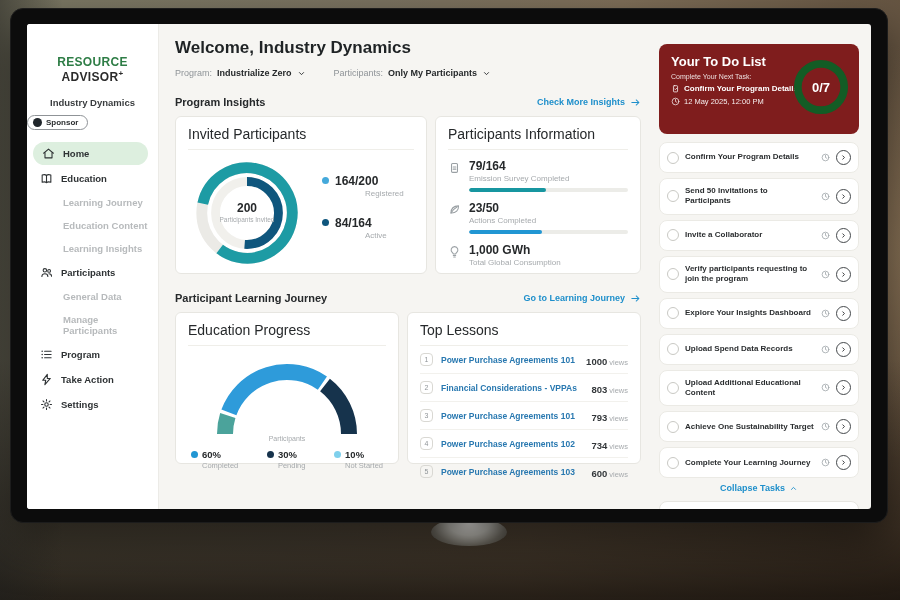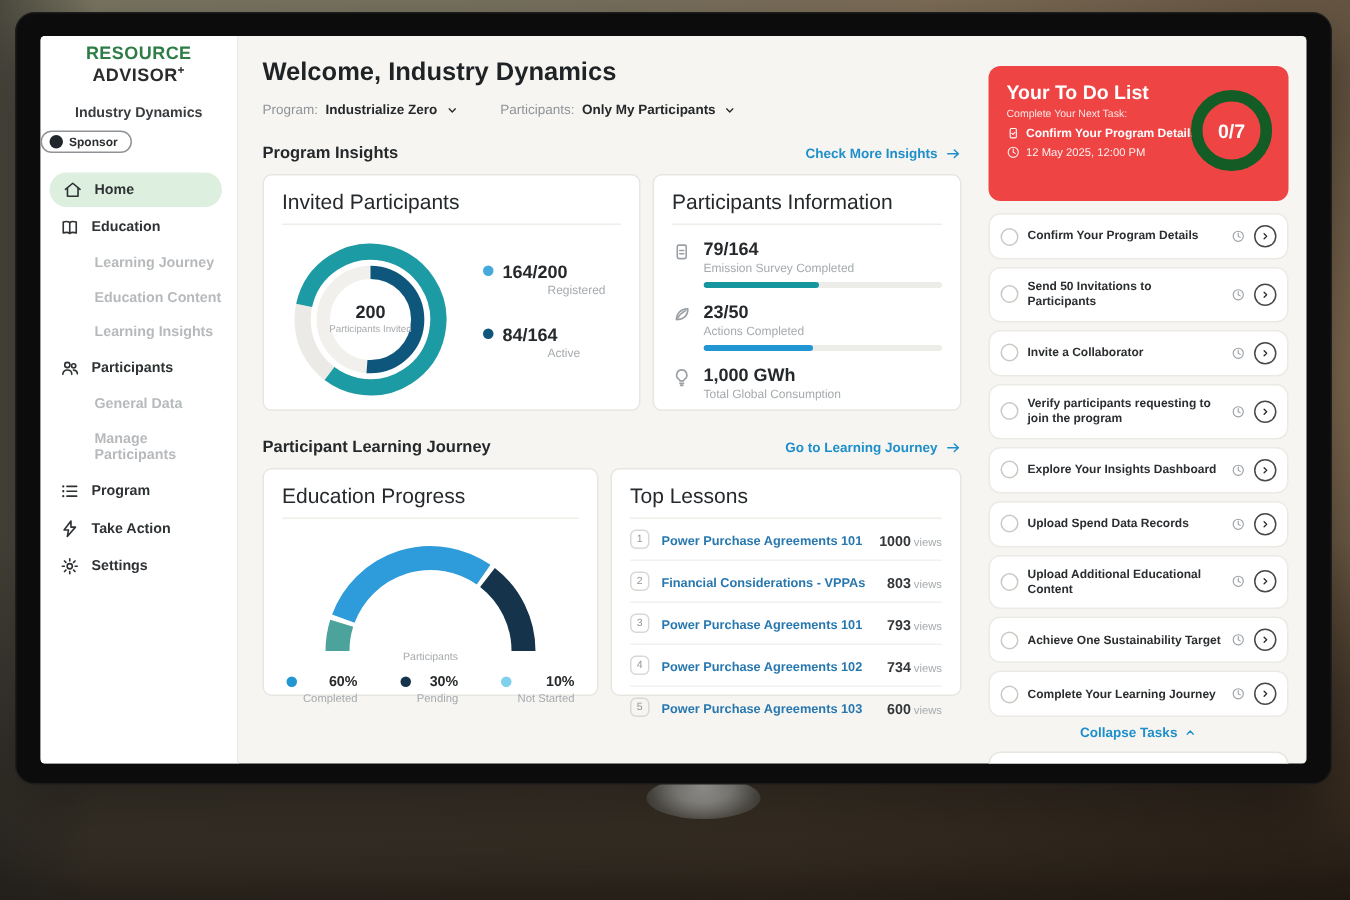--- a/index.html
+++ b/index.html
@@ -12,21 +12,21 @@
       linear-gradient(100deg, #7b7864 0%, #7a7260 38%, #7e6e58 62%, #5d4c3a 100%);
   }
   .stand{ position:absolute; left:431px; top:518px; width:76px; height:28px; border-radius:50%;
     background:radial-gradient(ellipse at 50% 18%, #eceae6 0%, #b9b7b0 38%, #6e6a61 68%, #37332c 100%); }
   .monitor{ position:absolute; left:10px; top:8px; width:878px; height:515px; background:#0c0c0c;
     border:1px solid #1c1c1c; border-radius:13px; box-shadow:0 20px 45px rgba(0,0,0,.5); }
   .screen{ position:absolute; left:16px; top:15px; right:16px; bottom:13px; background:#f6f5f2;
     border-radius:3px; overflow:hidden; display:flex; }
 
   
-  .sidebar{ width:132px; flex-shrink:0; background:#fff; border-right:1px solid #ecebe7; padding-top:4px; }
+  .sidebar{ width:132px; flex-shrink:0; background:#fff; border-right:1px solid #ecebe7; padding-top:31px; }
   .logo{ text-align:center; font-size:12px; font-weight:bold; letter-spacing:.3px; }
   .logo-a{ color:#2E7D46; } .logo-b{ color:#2b2b2b; } .logo-b sup{ font-size:8px; }
   .org{ text-align:center; font-size:9.5px; font-weight:bold; color:#3a3d3f; margin-top:13px; }
   .badge-wrap{ margin-top:5px; }
   .badge{ display:inline-flex; align-items:center; gap:4px; border:1px solid #8f9397; border-radius:10px;
     padding:2px 9px 2px 5px; font-size:8px; font-weight:bold; color:#2b2e30; cursor:pointer; }
   .badge-dot{ width:9px; height:9px; border-radius:50%; background:#20262b; display:inline-block; }
   .menu{ margin-top:11px; }
   .side-item{ display:flex; align-items:center; gap:8px; padding:5px 8px 5px 13px; font-size:9.5px;
     font-weight:bold; color:#2e3234; cursor:pointer; margin:2px 0; }
@@ -71,35 +71,35 @@
   .stat-lab{ font-size:8px; color:#a6aaad; margin-top:1px; }
   .bar{ height:4px; background:#ecece8; border-radius:2px; margin-top:5px; overflow:hidden; }
   .bar-fill{ height:100%; border-radius:2px; }
   .card.edu{ width:224px; height:152px; }
   .gauge-wrap{ position:relative; width:170px; margin:4px auto 0; }
   .gauge-wrap svg{ width:170px; height:92px; display:block; }
   .gauge-center{ position:absolute; left:0; right:0; bottom:0; text-align:center; }
   .gc-val{ font-size:15px; font-weight:bold; color:#26292b; }
   .gc-lab{ font-size:7px; color:#a6aaad; }
   .gauge-legend{ display:flex; justify-content:space-between; margin-top:7px; padding:0 3px; }
-  .gl-top{ display:flex; align-items:center; gap:4px; font-size:9.5px; font-weight:bold; color:#26292b;justify-content:space-between; }
+  .gl-top{ display:flex; align-items:center; gap:4px; font-size:9.5px; font-weight:bold; color:#26292b; }
   .gl-dot{ width:7px; height:7px; border-radius:50%; }
   .gl-lab{ font-size:7.5px; color:#a6aaad; margin-left:11px; margin-top:1px; }
   .card.lessons{ flex:1; height:152px; }
   .lesson{ display:flex; align-items:center; gap:8px; padding:4.5px 0; border-bottom:1px solid #f2f1ed; }
   .lesson:last-child{ border-bottom:none; }
   .rank{ width:13px; height:13px; border:1px solid #d9d8d3; border-radius:4px; font-size:7px; color:#8f9498;
     display:flex; align-items:center; justify-content:center; flex-shrink:0; }
   .l-title{ flex:1; font-size:8.5px; font-weight:bold; color:#2878B0; cursor:pointer; }
   .l-views{ font-size:9.5px; font-weight:bold; color:#33373a; }
   .l-suffix{ font-size:7.5px; color:#a6aaad; margin-left:2px; }
 
   
   .right{ width:218px; flex-shrink:0; padding:20px 12px 0 6px; }
-  .todo-hero{ position:relative; background:#ef4444; border-radius:8px; padding:10px 12px; color:#fff; height:90px; }
+  .todo-hero{ position:relative; background:#7f1d1d; border-radius:8px; padding:10px 12px; color:#fff; height:90px; }
   .th-title{ font-size:13px; font-weight:bold; }
   .th-sub{ font-size:7px; opacity:.85; margin-top:4px; }
   .th-task{ display:flex; align-items:center; gap:4px; font-size:8px; font-weight:bold; margin-top:4px; width:132px; }
   .th-date{ display:flex; align-items:center; gap:4px; font-size:7.5px; opacity:.92; margin-top:4px; }
   .th-task .ic,.th-date .ic{ width:9px; height:9px; flex-shrink:0; }
   .th-ring{ position:absolute; right:9px; top:14px; width:58px; height:58px; }
   .th-ring svg{ width:58px; height:58px; }
   .ring-text{ position:absolute; inset:0; display:flex; align-items:center; justify-content:center; font-size:13px; font-weight:bold; }
   .todo-list{ margin-top:8px; }
   .todo-item{ display:flex; align-items:center; gap:6px; background:#fff; border:1px solid #ebeae5;

